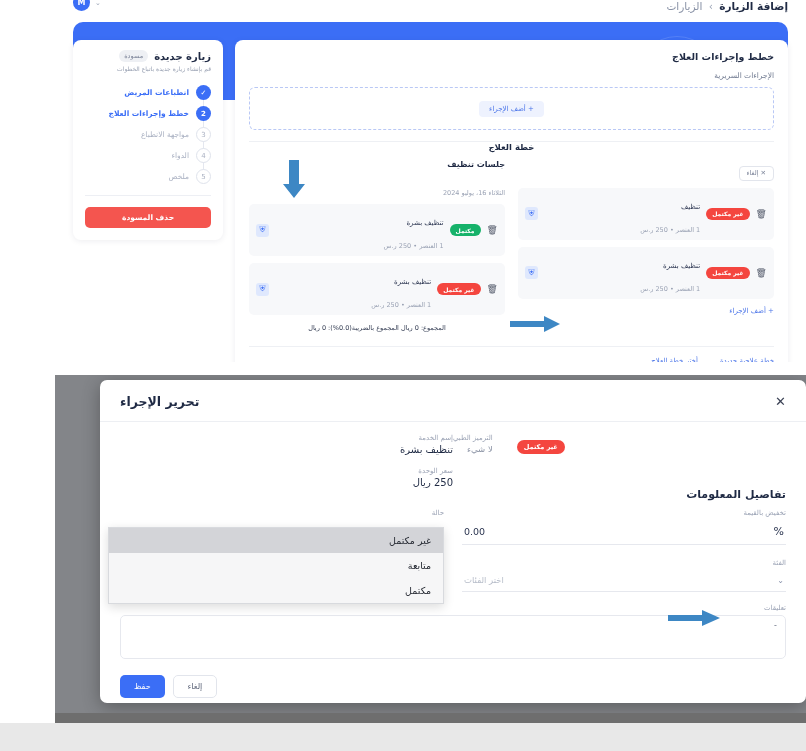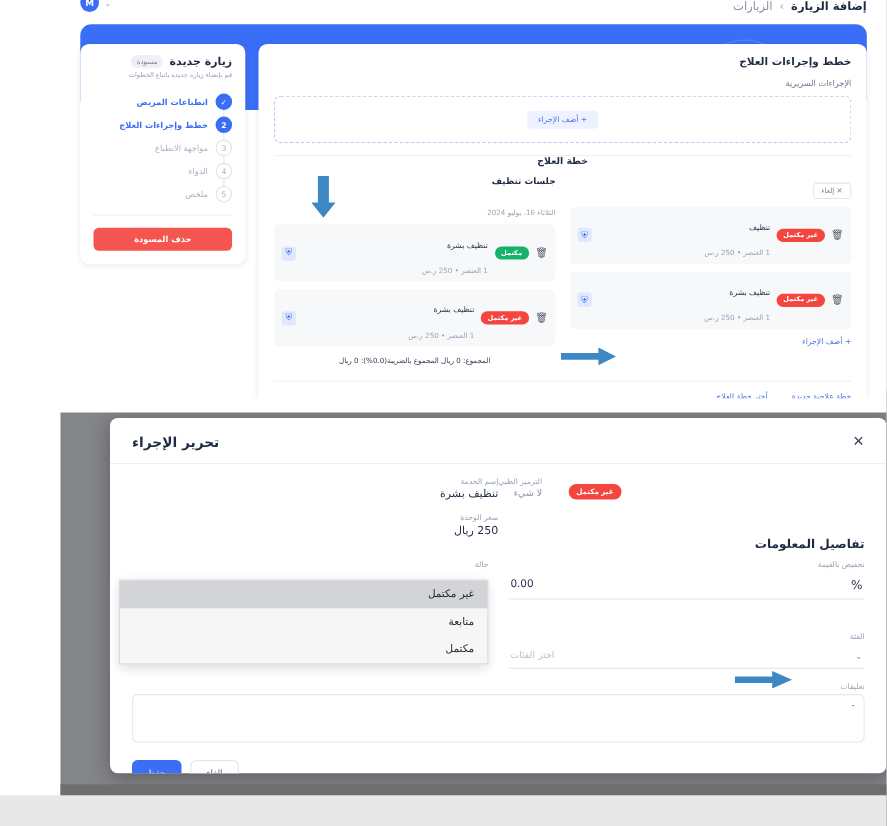--- a/index.html
+++ b/index.html
@@ -459,21 +459,21 @@
         </div>
         <div class="form-cell">
           <div class="form-label">تخفيض بالقيمة</div>
           <div class="input-line">
             <span>0.00</span>
             <span class="suffix">%</span>
           </div>
         </div>
       </div>
 
-      <div class="form-row" style="margin-top:30px">
+      <div class="form-row" style="margin-top:14px">
         <div class="form-cell"></div>
         <div class="form-cell">
           <div class="form-label">الفئة</div>
           <div class="input-line">
             <span class="ph">اختر الفئات</span>
             <span class="chev">⌄</span>
           </div>
         </div>
       </div>
 

